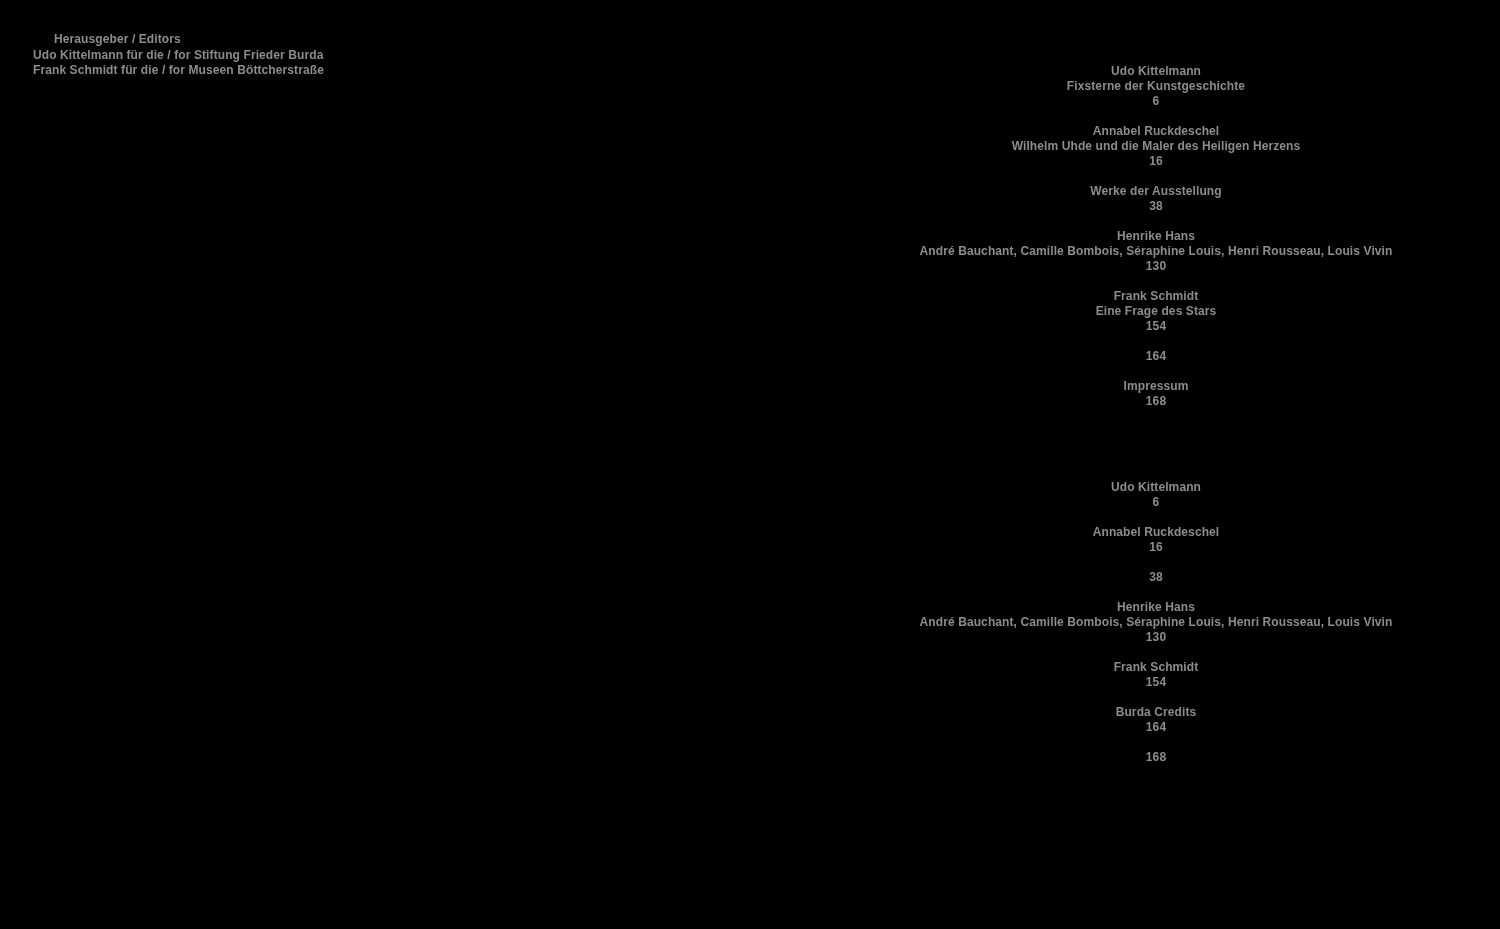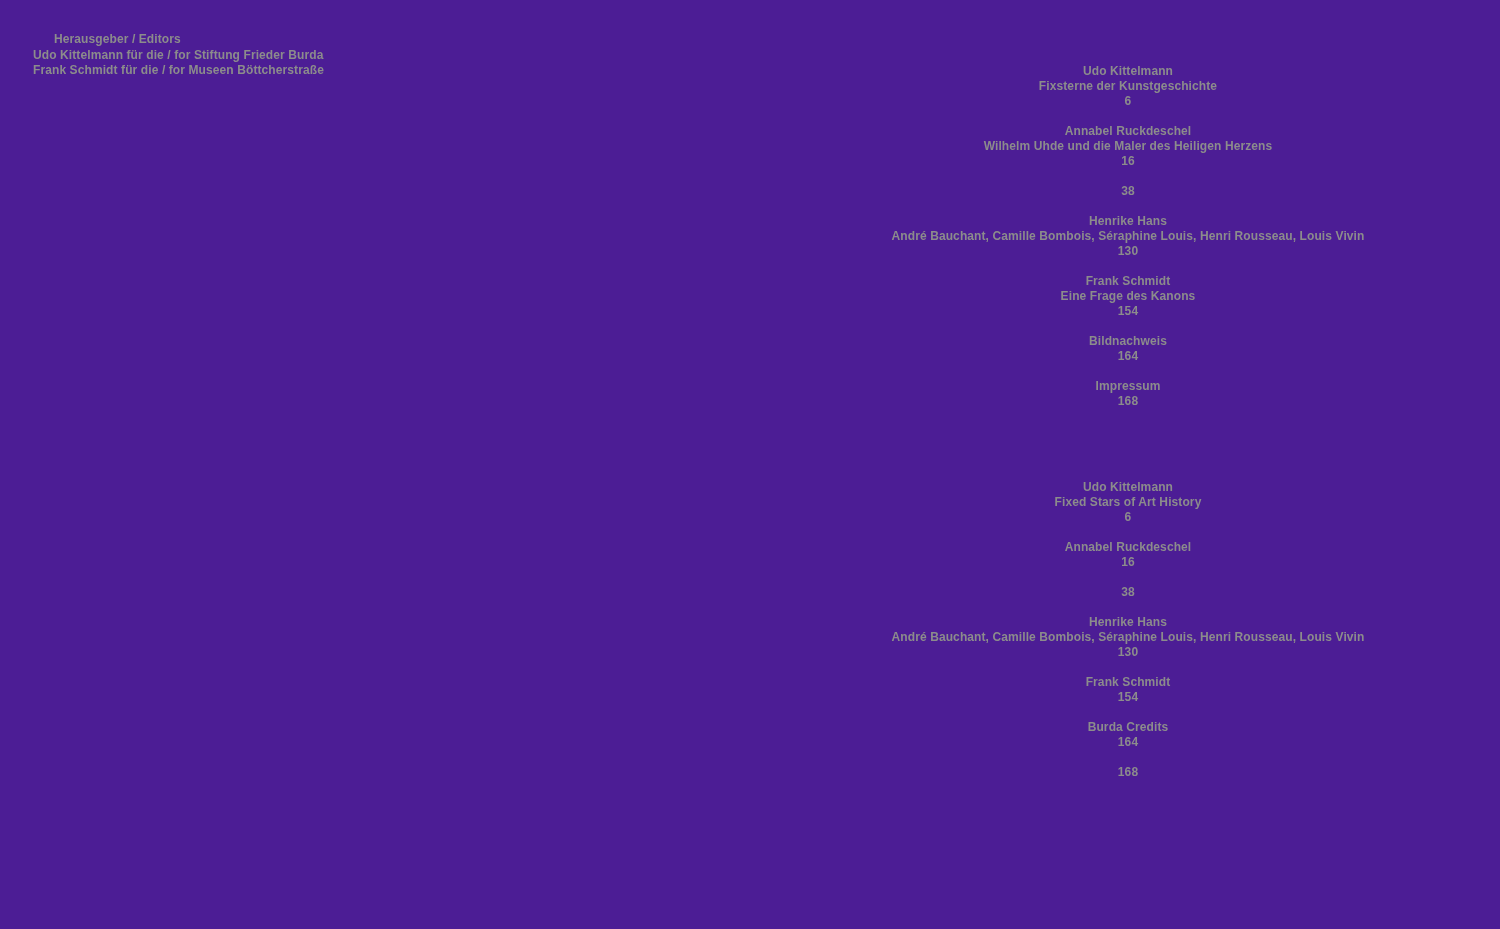--- a/index.html
+++ b/index.html
@@ -14,38 +14,38 @@
     font-weight: bold;
     color: #8c8c8c;
     font-size: 12px;
     letter-spacing: 0.1px;
     position: relative;
     overflow: hidden;
   }
   .page {
     position: absolute;
     inset: 0;
-    background: #4c1d95;
+    background: #000000;
   }
   
   .editors {
     position: absolute;
     left: 33px;
     top: 32px;
     line-height: 15.5px;
     text-align: left;
     white-space: nowrap;
   }
   .editors .indent {
     padding-left: 21px;
   }
   
   .toc {
     position: absolute;
-    left: 808px;
+    left: 836px;
     top: 64px;
     width: 640px;
     text-align: center;
     line-height: 15px;
   }
   .toc-group {
     margin-bottom: 15px;
   }
   .toc-section.english {
     padding-top: 56px;
@@ -75,46 +75,45 @@
         <div class="line">Udo Kittelmann</div>
         <div class="line">Fixsterne der Kunstgeschichte</div>
         <div class="line">6</div>
       </div>
       <div class="toc-group">
         <div class="line">Annabel Ruckdeschel</div>
         <div class="line">Wilhelm Uhde und die Maler des Heiligen Herzens</div>
         <div class="line">16</div>
       </div>
       <div class="toc-group">
+        <div class="line">Werke der Ausstellung</div>
         <div class="line">38</div>
       </div>
       <div class="toc-group">
         <div class="line">Henrike Hans</div>
         <div class="line">André Bauchant, Camille Bombois, Séraphine Louis, Henri Rousseau, Louis Vivin</div>
         <div class="line">130</div>
       </div>
       <div class="toc-group">
         <div class="line">Frank Schmidt</div>
-        <div class="line">Eine Frage des Kanons</div>
+        <div class="line">Eine Frage des Stars</div>
         <div class="line">154</div>
       </div>
       <div class="toc-group">
-        <div class="line">Bildnachweis</div>
         <div class="line">164</div>
       </div>
       <div class="toc-group">
         <div class="line">Impressum</div>
         <div class="line">168</div>
       </div>
     </div>
 
     <div class="toc-section english">
       <div class="toc-group">
         <div class="line">Udo Kittelmann</div>
-        <div class="line">Fixed Stars of Art History</div>
         <div class="line">6</div>
       </div>
       <div class="toc-group">
         <div class="line">Annabel Ruckdeschel</div>
         <div class="line">16</div>
       </div>
       <div class="toc-group">
         <div class="line">38</div>
       </div>
       <div class="toc-group">

